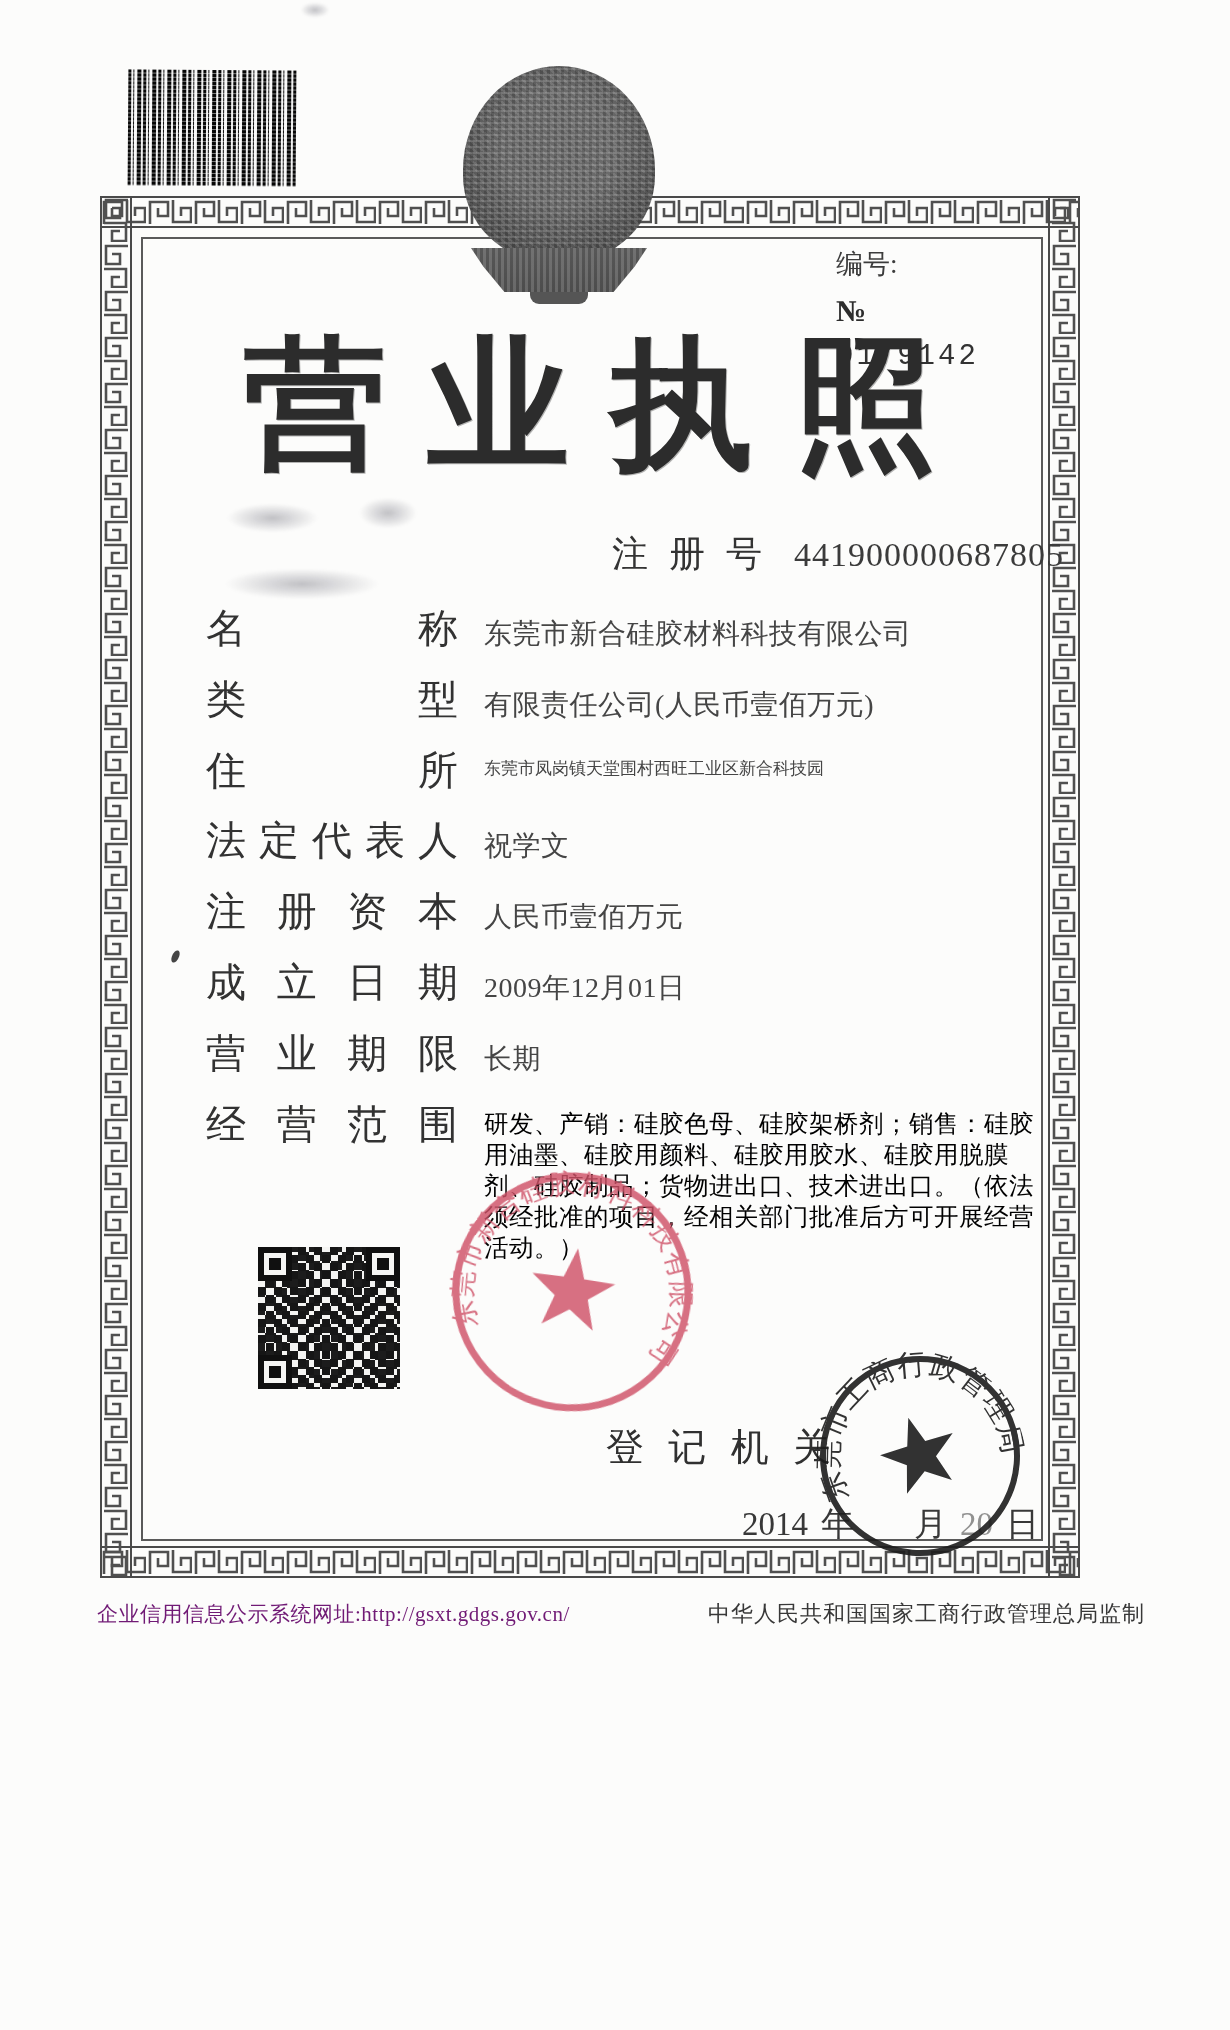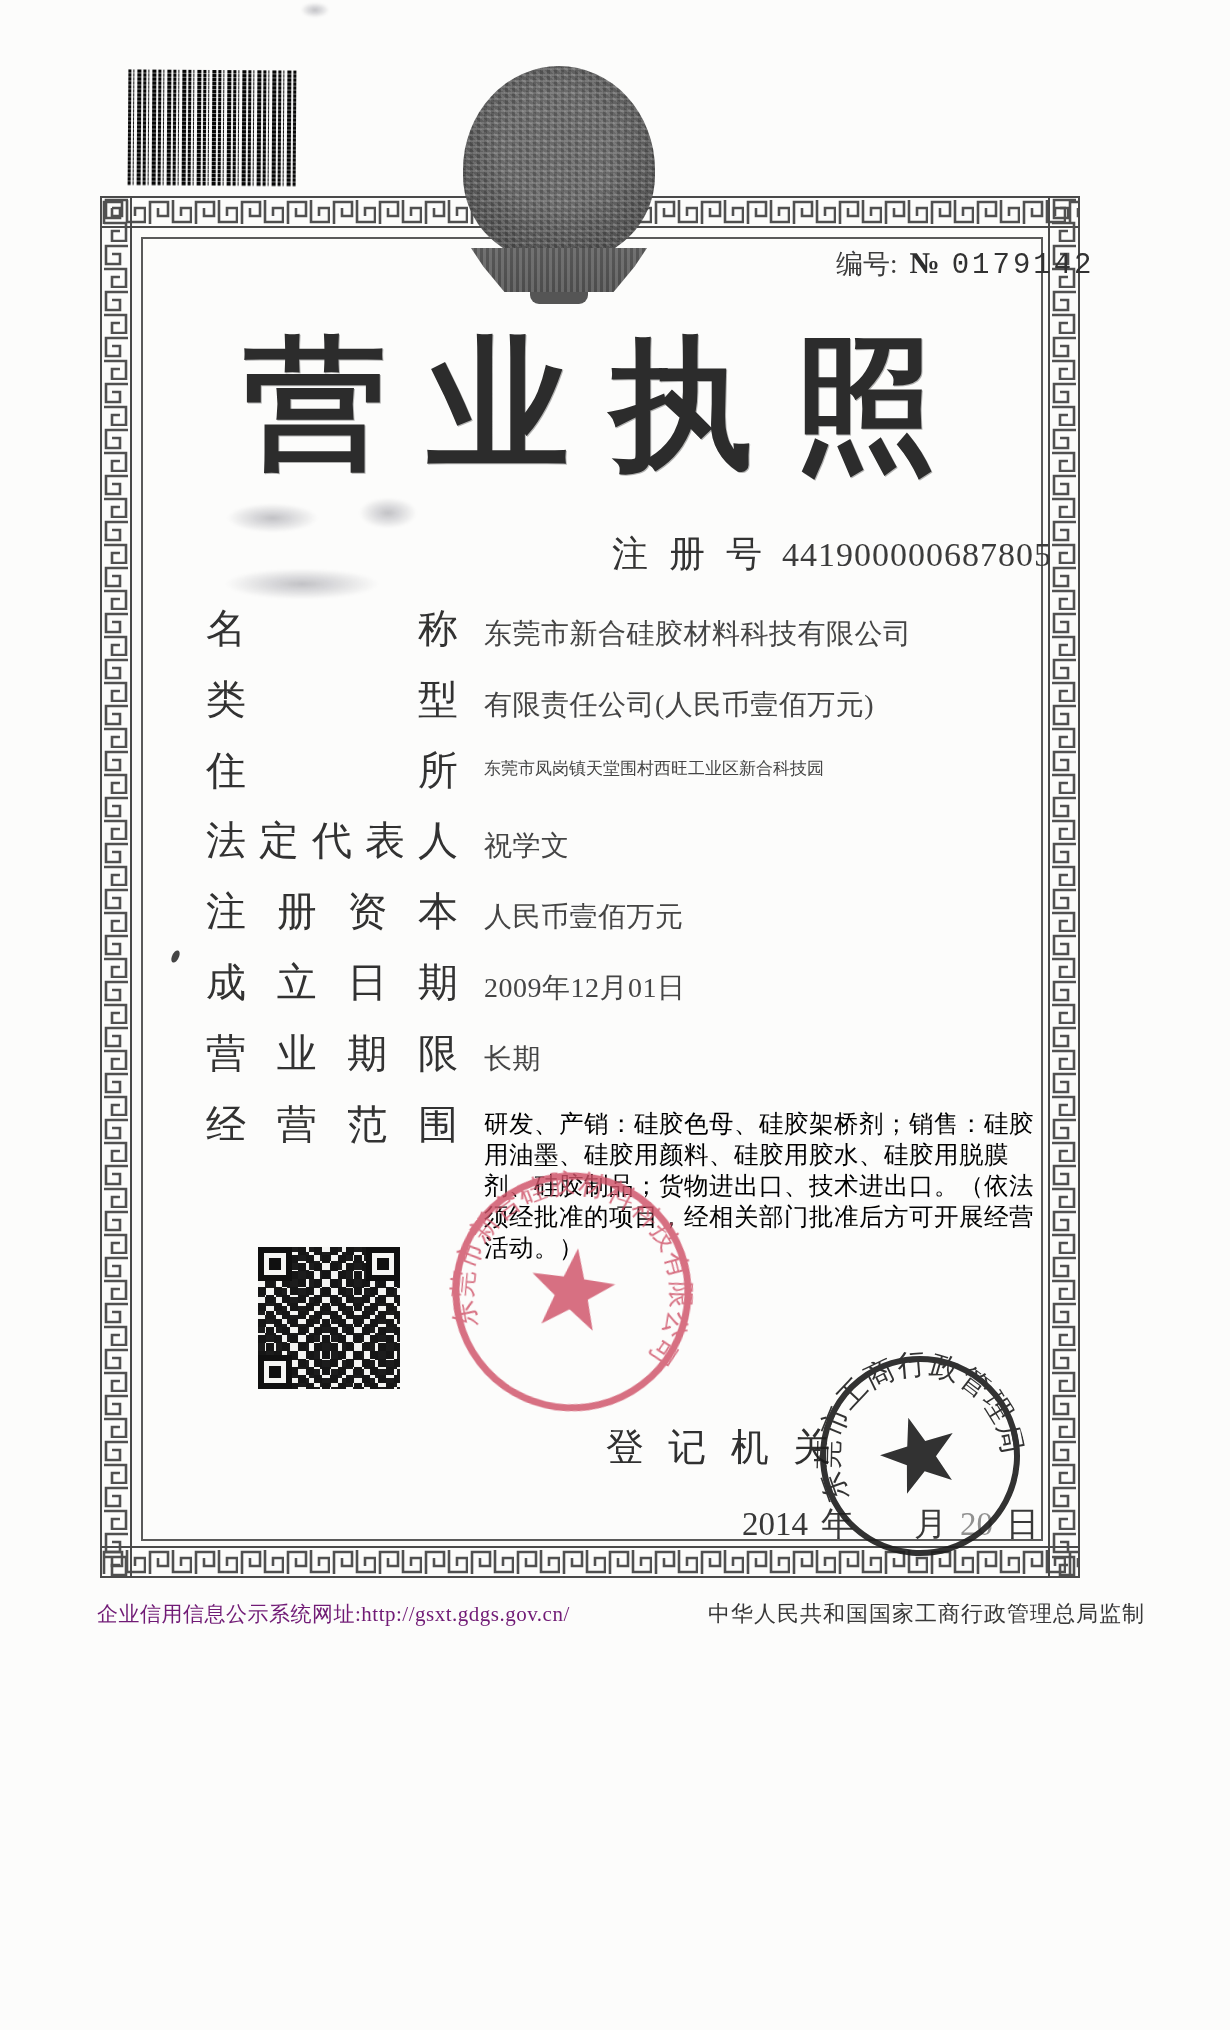--- a/index.html
+++ b/index.html
@@ -31,32 +31,32 @@
     filter:blur(1px);z-index:1;}
   .mark-comma{position:absolute;left:172px;top:950px;width:7px;height:13px;background:#454545;
     border-radius:60% 40% 60% 40%;transform:rotate(18deg);z-index:3;}
 
   
   .bstrip{position:absolute;z-index:1;}
   .inner-line{position:absolute;left:141px;top:237px;width:898px;height:1300px;
     border:2px solid #5a5a5a;z-index:1;}
 
   
-  .serial{position:absolute;left:836px;top:246px;display:flex;align-items:baseline;gap:12px;z-index:3;}
+  .serial{position:absolute;left:836px;top:246px;display:flex;align-items:baseline;gap:12px;z-index:3;flex-direction:column;}
   .serial .s-label{font-size:27px;color:#3c3c3c;}
   .serial .s-no{font-size:30px;font-weight:bold;color:#2d2d2d;}
   .serial .s-num{font-size:29px;letter-spacing:3px;color:#323232;font-family:"Liberation Mono","DejaVu Sans Mono",monospace;}
 
   .title{position:absolute;left:244px;top:334px;width:692px;display:flex;justify-content:space-between;
     font-size:142px;font-weight:900;color:#2c2c2c;line-height:1;z-index:3;
     text-shadow:1px 1px 0 rgba(44,44,44,.35);}
 
   .reg-row{position:absolute;left:612px;top:530px;display:flex;align-items:baseline;z-index:3;}
   .reg-row .reg-label{width:150px;display:flex;justify-content:space-between;font-size:36px;color:#333;}
-  .reg-row .reg-value{margin-left:20px;font-size:34px;letter-spacing:1px;color:#3b3b3b;}
+  .reg-row .reg-value{margin-left:32px;font-size:34px;letter-spacing:1px;color:#3b3b3b;}
 
   
   .fields{position:absolute;left:206px;top:606px;width:840px;z-index:3;}
   .field-row{display:flex;align-items:flex-start;margin-bottom:24px;}
   .field-label{width:252px;flex-shrink:0;display:flex;justify-content:space-between;
     font-size:40px;line-height:46px;color:#323232;}
   .field-value{margin-left:26px;padding-top:9px;font-size:28px;color:#454545;letter-spacing:.5px;}
   .field-value.tight{font-size:17px;letter-spacing:0;}
   .field-value.scope{font-size:24.5px;line-height:31px;width:560px;padding-top:6px;color:#000000;}
 

